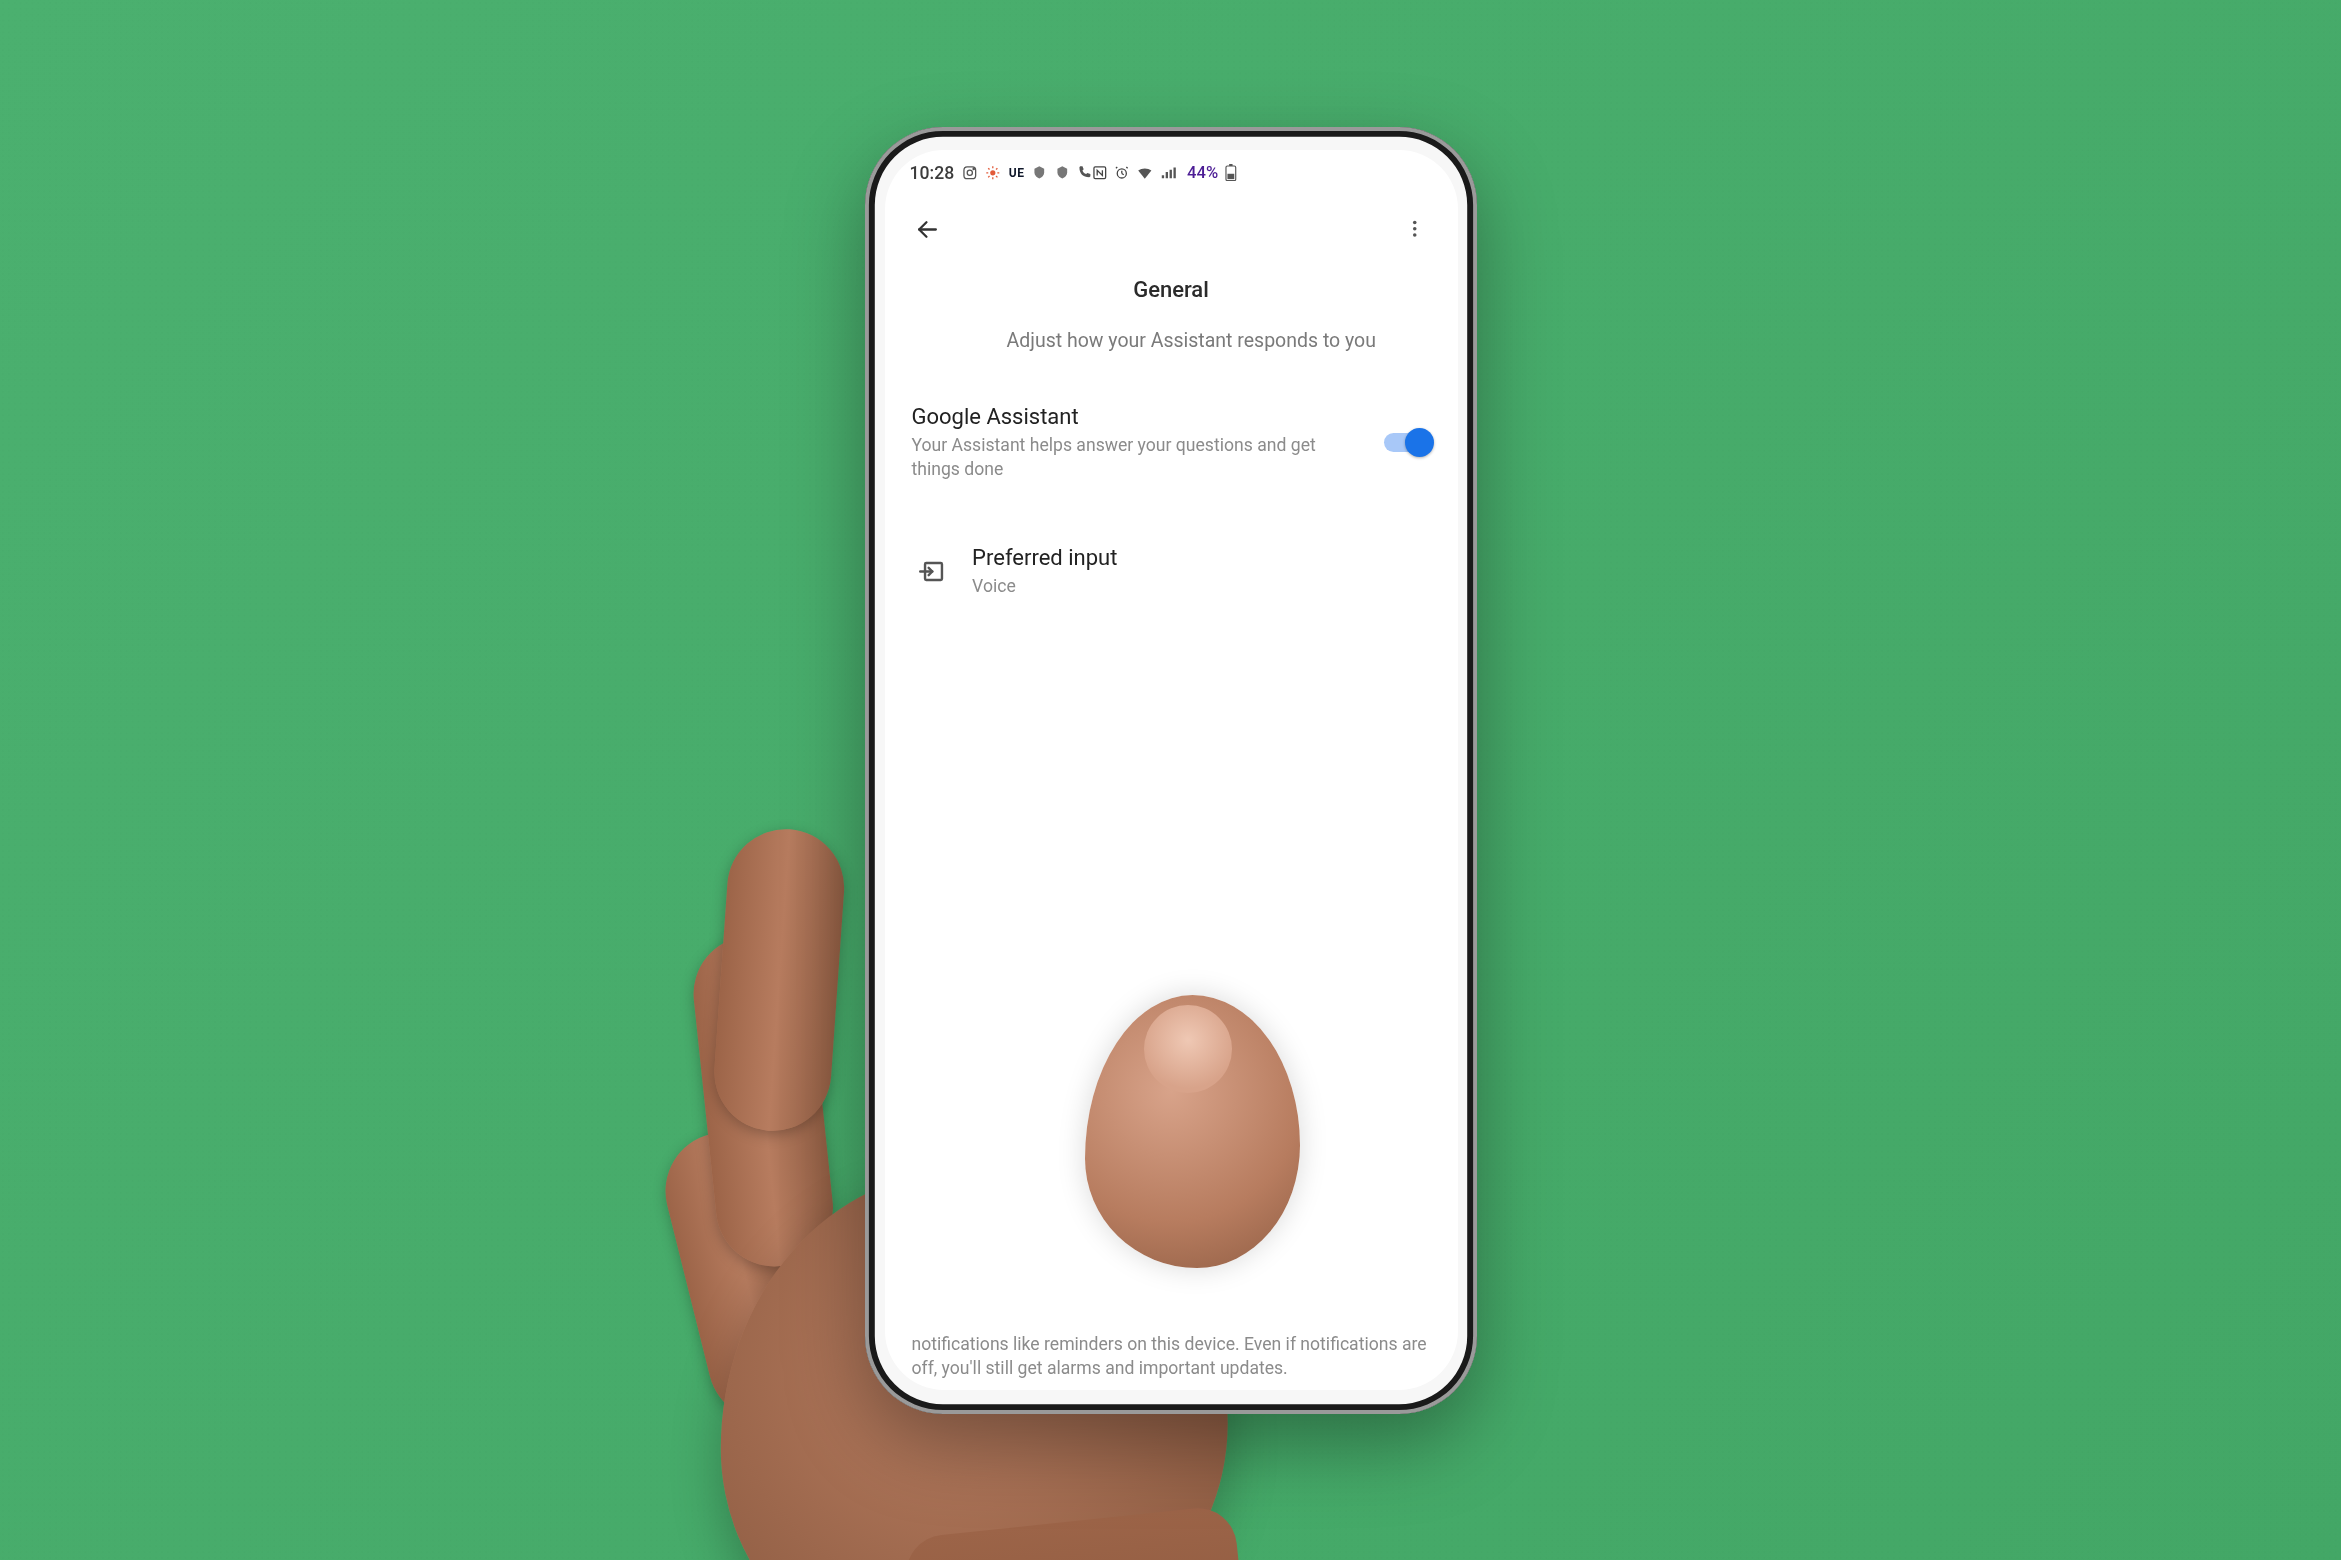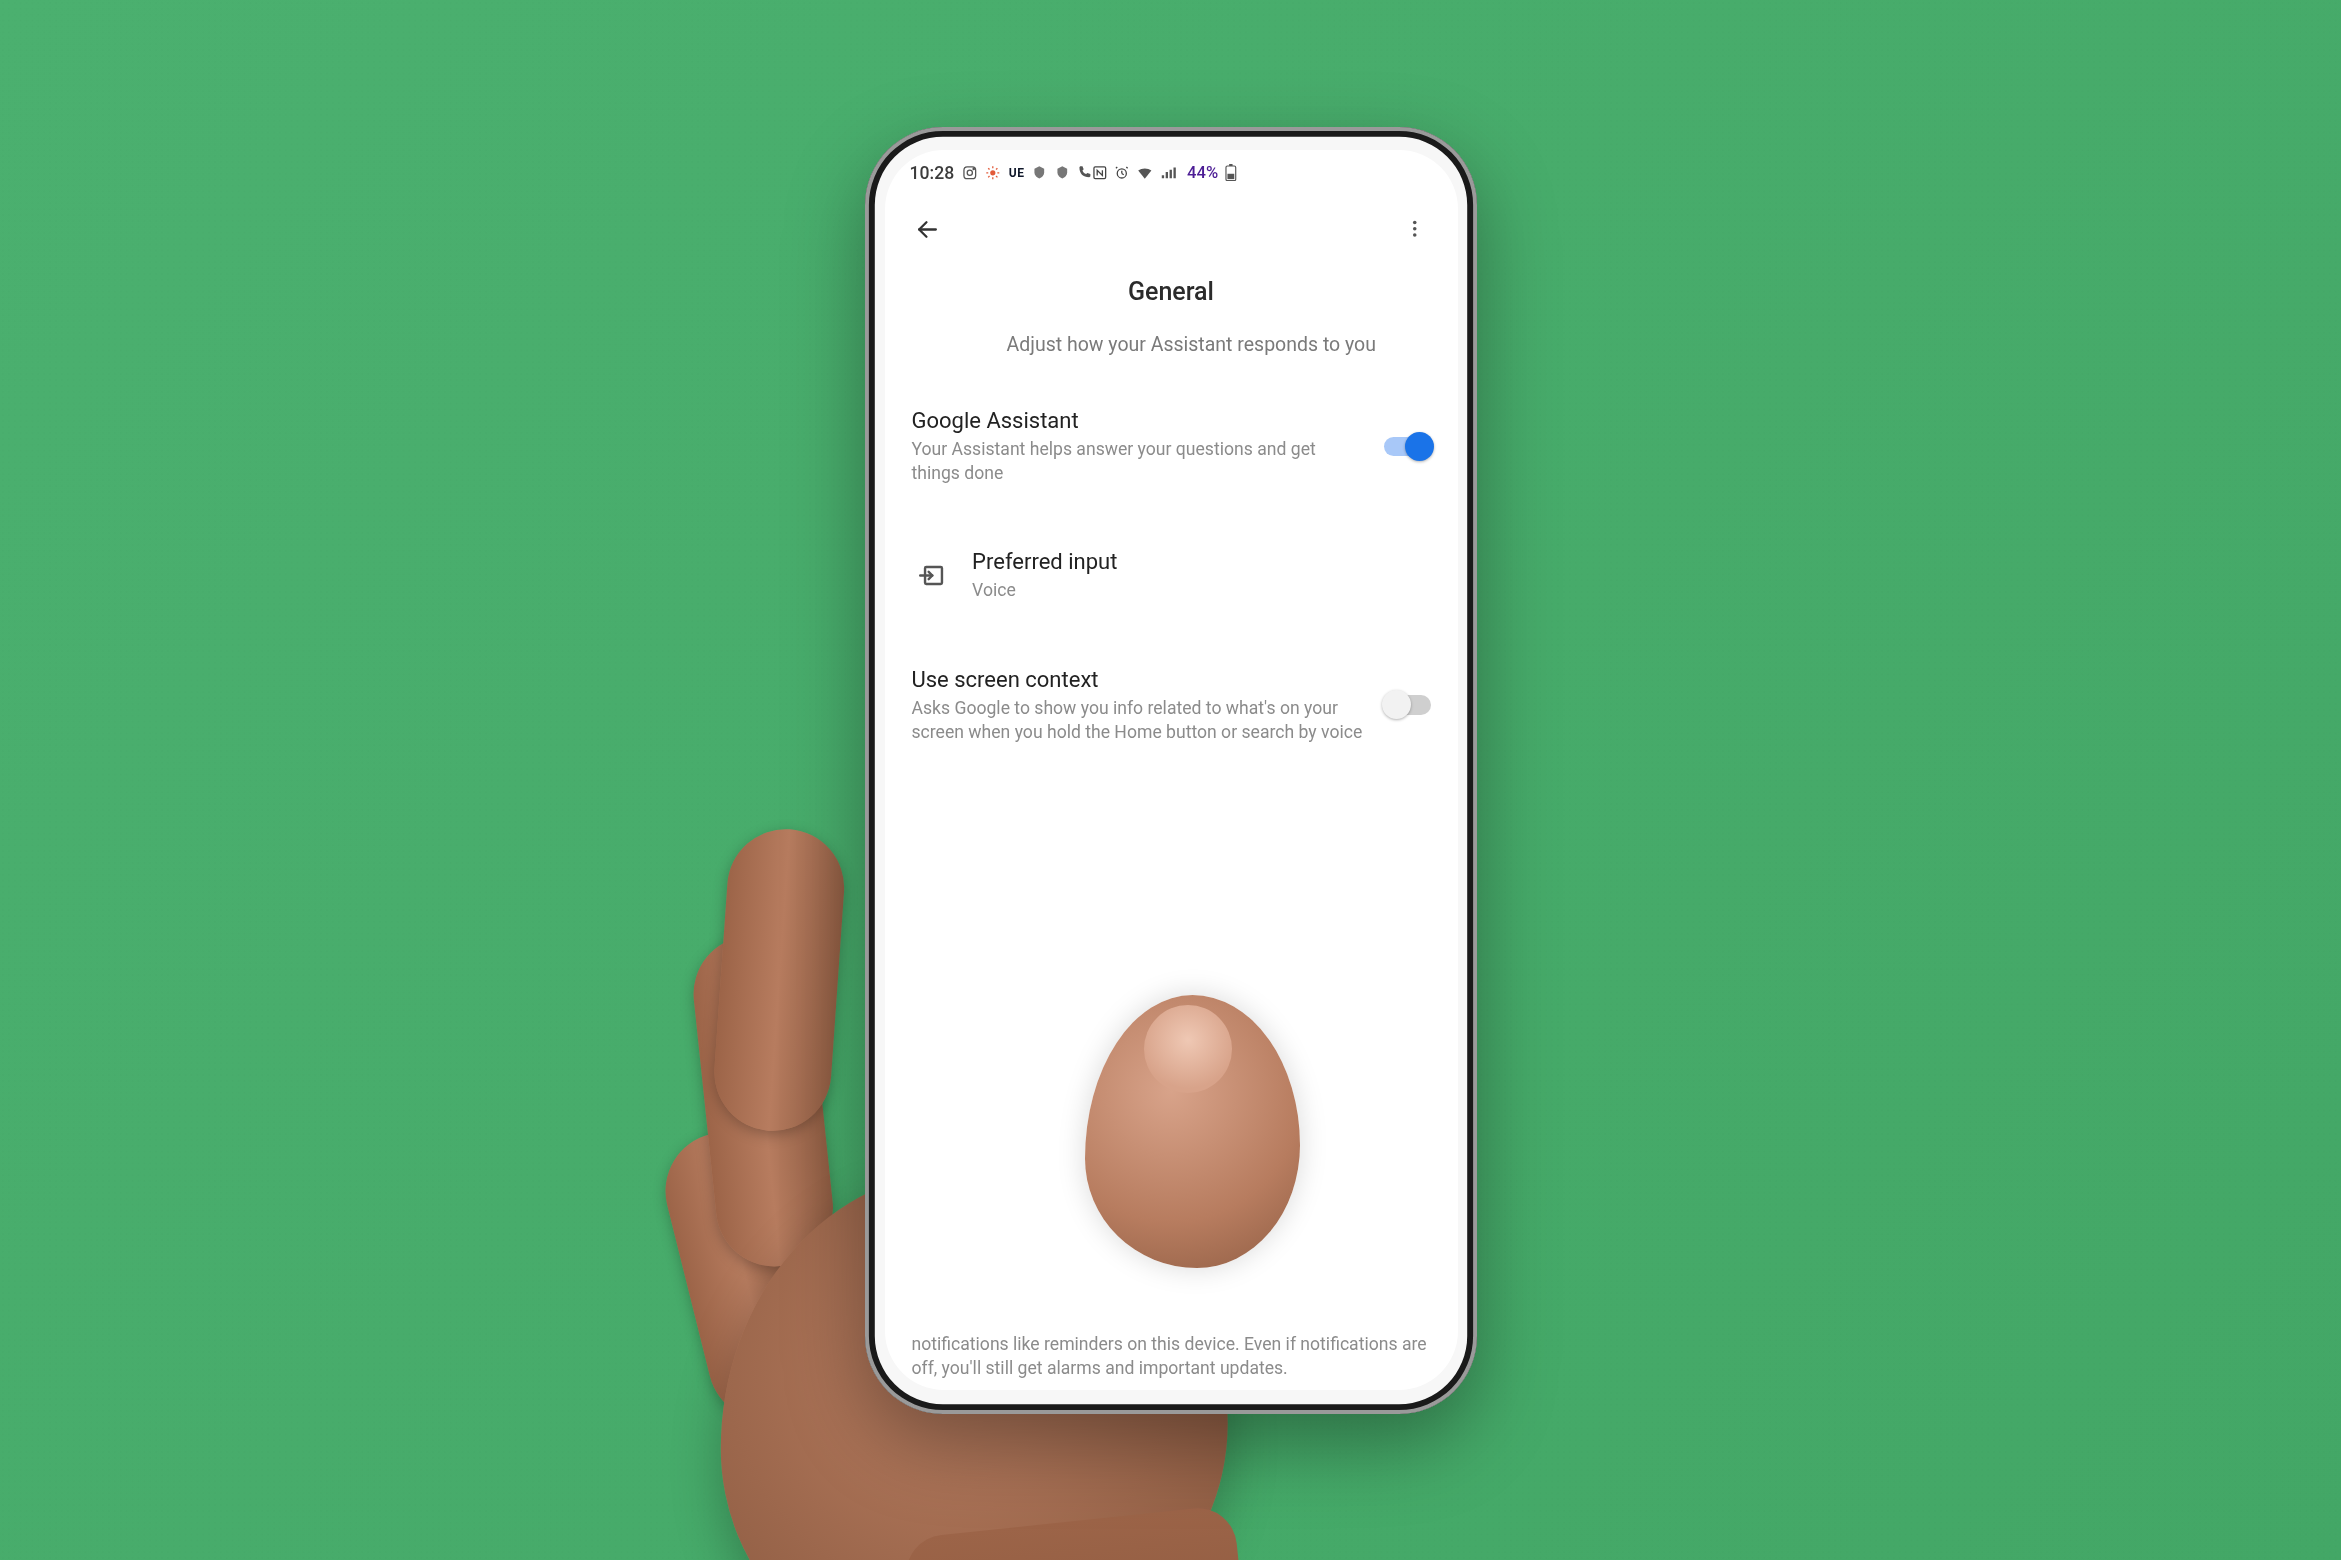--- a/index.html
+++ b/index.html
@@ -98,21 +98,21 @@
 
   
   .content {
     flex: 1;
     overflow: hidden;
     padding: 0 0 0 0;
     position: relative;
   }
   .page-title {
     text-align: center;
-    font-size: 25px;
+    font-size: 22px;
     font-weight: 500;
     color: #2b2b2b;
     margin-top: 13.7px;
   }
   .page-subtitle {
     text-align: right;
     font-size: 19.5px;
     color: #7a7a7a;
     margin: 25px auto 35px auto;
     max-width: 410px;
@@ -394,29 +394,20 @@
             </svg>
         </div>
         <div class="row-text">
           <div class="row-primary">Preferred input</div>
           <div class="row-secondary">Voice</div>
         </div>
       </div>
 
       <div class="gap-block"></div>
 
-      <div class="row">
-        <div class="row-text">
-          <div class="row-primary">Use screen context</div>
-          <div class="row-secondary">Asks Google to show you info related to what's on your screen when you hold the Home button or search by voice</div>
-        </div>
-        <div class="switch">
-            <div class="knob"></div>
-          </div>
-      </div>
 
       <div class="gap-block"></div>
 
 
       <div class="bottom-peek">notifications like reminders on this device. Even if notifications are off, you'll still get alarms and important updates.</div>
 
       <div class="thumb-blur"></div>
     </div>
 
   </div>

